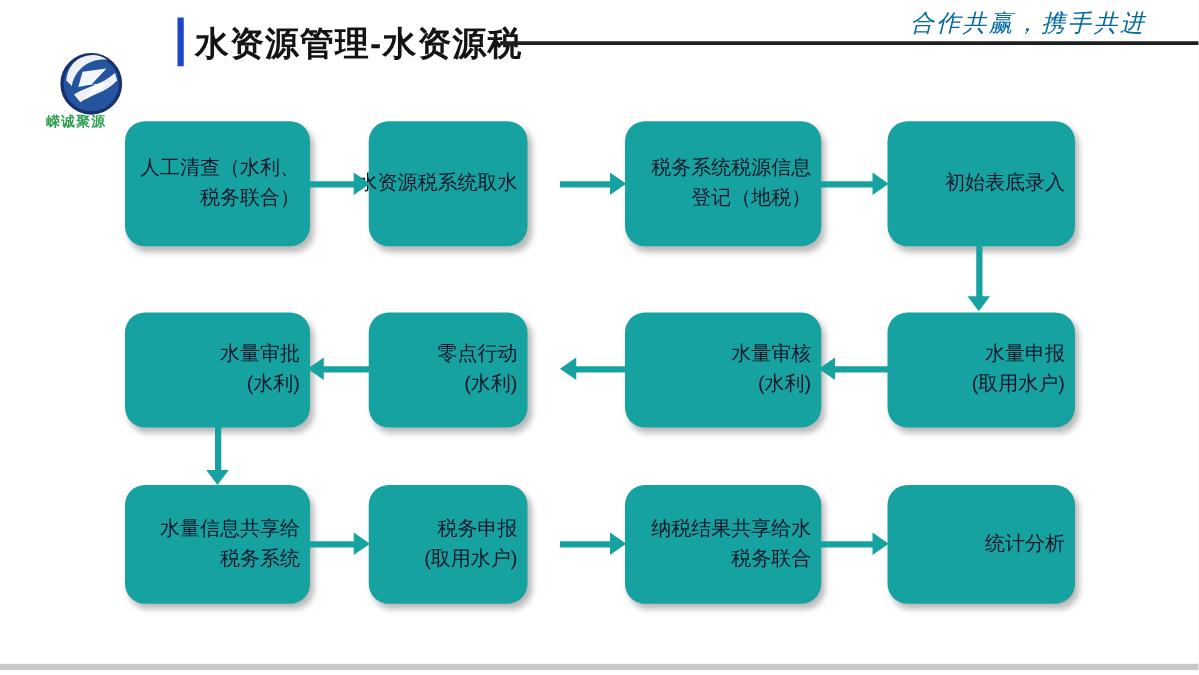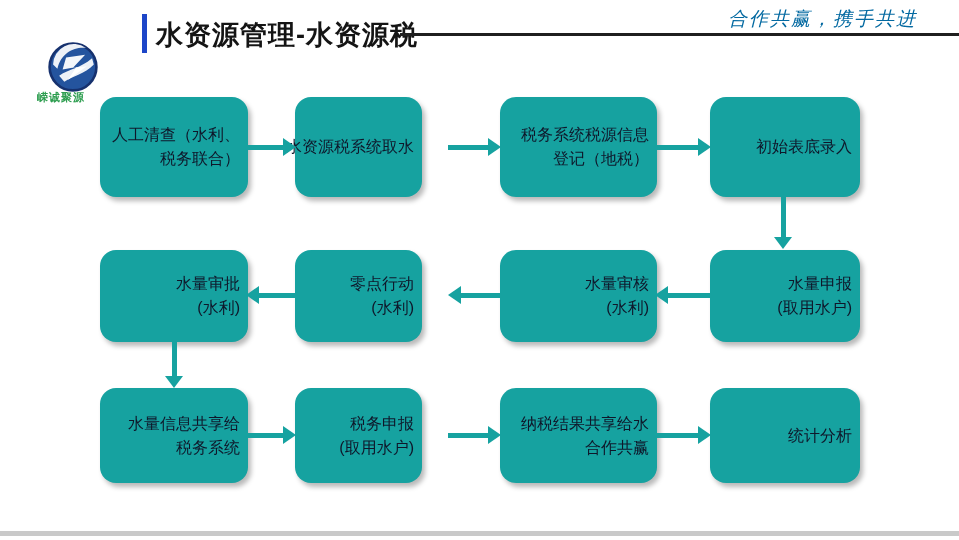--- a/index.html
+++ b/index.html
@@ -151,21 +151,21 @@
   <div class="flow-box r3 c1">
     <span>水量信息共享给</span>
     <span>税务系统</span>
   </div>
   <div class="flow-box r3 c2">
     <span>税务申报</span>
     <span>(取用水户)</span>
   </div>
   <div class="flow-box r3 c3">
     <span>纳税结果共享给水</span>
-    <span>合作共赢</span>
+    <span>税务联合</span>
   </div>
   <div class="flow-box r3 c4">
     <span>统计分析</span>
   </div>
 
   <div class="arrow-h arrow-right" style="left:246px; top:426px; width:50px;">
       <div class="shaft"></div>
       <div class="head"></div>
     </div>
   <div class="arrow-h arrow-right" style="left:448px; top:426px; width:53px;">

